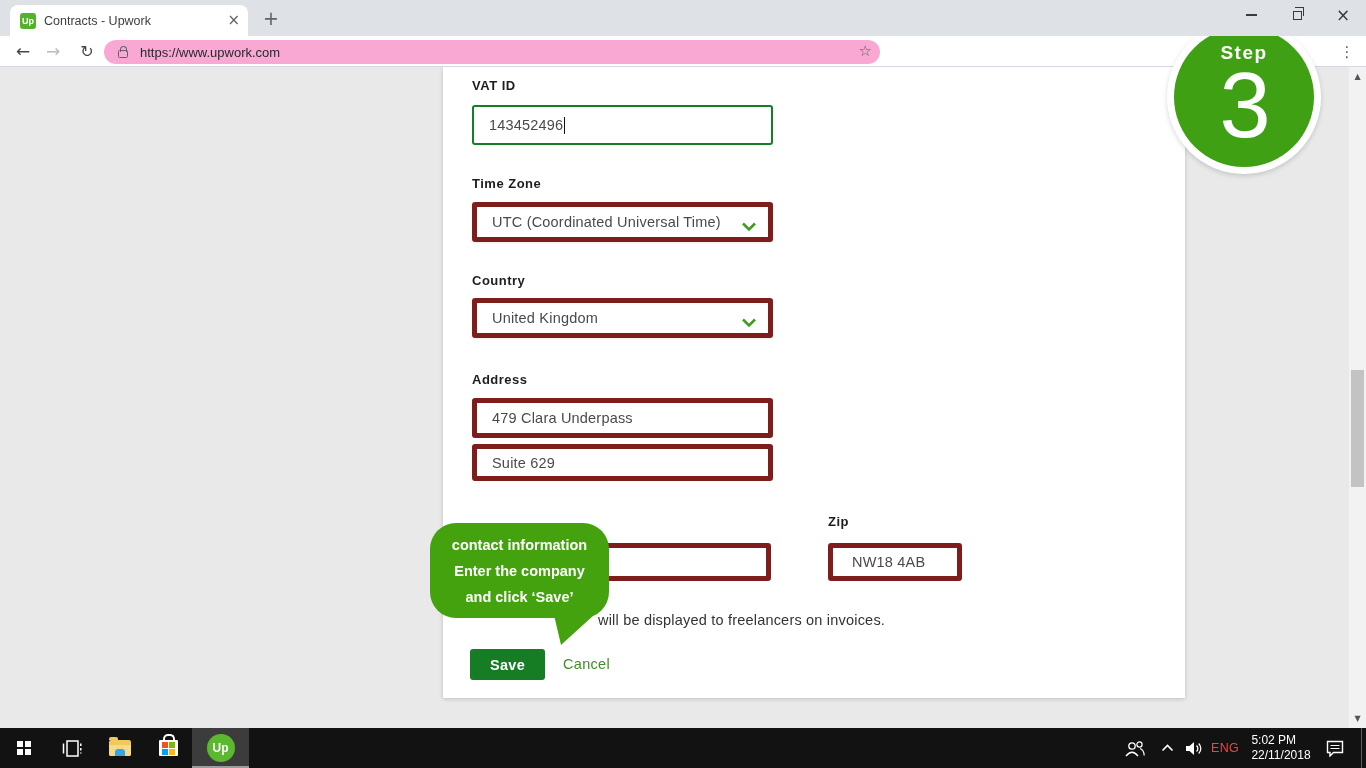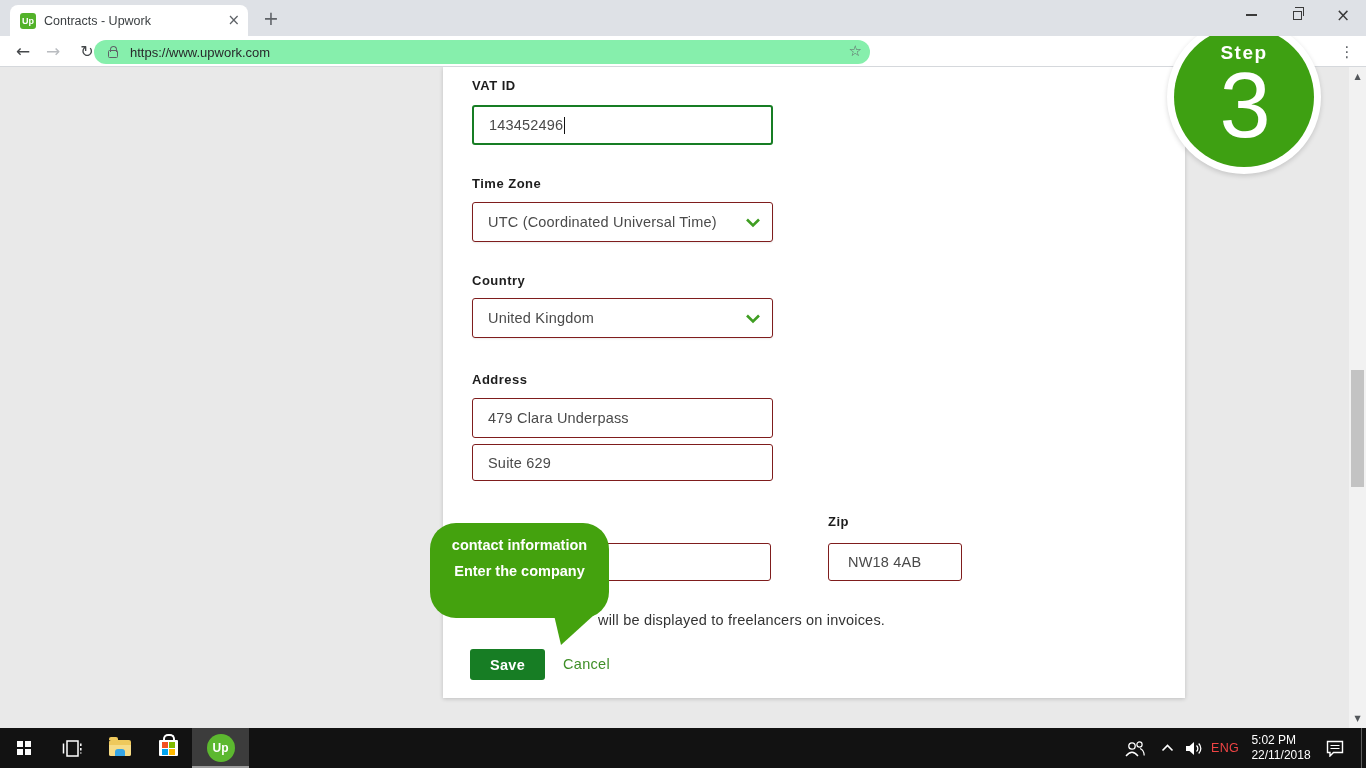--- a/index.html
+++ b/index.html
@@ -25,21 +25,21 @@
   .min-glyph { width:11px; height:1.5px; background:#3a3a3a; display:block; }
   .restore-glyph { width:9px; height:9px; border:1.3px solid #3a3a3a; position:relative; display:block; }
   .restore-glyph:before { content:""; position:absolute; left:1.6px; top:-4.4px; width:8px; height:8px;
              border-top:1.3px solid #3a3a3a; border-right:1.3px solid #3a3a3a; }
   .close-glyph { font-size:17px; line-height:1; }
 
   .toolbar { position:absolute; top:36px; left:0; width:1366px; height:31px; background:#fff;
              border-bottom:1px solid #d5d8dc; z-index:10; }
   .nav-btn { position:absolute; top:1px; width:30px; height:28px; display:flex; align-items:center;
              justify-content:center; font-size:17px; color:#45484b; }
-  .omnibox { position:absolute; left:94px; top:4px; width:776px; height:24px; background:#86efac;
+  .omnibox { position:absolute; left:104px; top:4px; width:776px; height:24px; background:#f9a8d4;
              border-radius:12px; display:flex; align-items:center; }
   .lock-icon { margin-left:14px; width:10px; height:8px; border:1.4px solid #5f6368; border-radius:1.5px;
                position:relative; margin-top:4px; flex:none; }
   .lock-icon:before { content:""; position:absolute; left:1.2px; top:-5.4px; width:5px; height:5px;
                border:1.4px solid #5f6368; border-bottom:none; border-radius:4px 4px 0 0; }
   .url-text { margin-left:12px; font-size:13px; color:#28292b; }
   .star-btn { position:absolute; right:8px; top:2px; font-size:15px; color:#5f6368; }
   .menu-dots { position:absolute; left:1336px; top:3px; width:22px; height:26px; text-align:center;
                line-height:26px; font-size:15px; color:#5f6368; }
 
@@ -48,21 +48,21 @@
                background:#fff; z-index:40; box-shadow:0 2px 5px rgba(0,0,0,.15); }
   .step-badge { position:absolute; left:7px; top:7px; width:140px; height:140px; border-radius:50%;
                background:#3ea012; color:#fff; text-align:center; }
   .step-label { margin-top:15px; font-size:19px; font-weight:bold; letter-spacing:1.5px; }
   .step-number { font-size:92px; line-height:82px; font-weight:400; letter-spacing:-2px; }
 
   
   .card { position:absolute; left:443px; top:67px; width:742px; height:631px; background:#fff;
           box-shadow:0 1px 4px rgba(0,0,0,.18); z-index:1; }
   .form-label { position:absolute; font-size:13px; font-weight:bold; color:#1d1d1d; letter-spacing:.5px; z-index:2; }
-  .field { position:absolute; background:#fff; border:1px solid #7f1d1d; border-radius:3px;
+  .field { position:absolute; background:#fff; border:5px solid #7f1d1d; border-radius:3px;
            font-size:14.5px; color:#4a4a4a; display:flex; align-items:center; padding-left:15px;
            letter-spacing:.2px; z-index:2; }
   .field.shadowed { box-shadow:0 1px 2px rgba(0,0,0,.08); }
   .vat-field { border:2px solid #177d24; }
   .caret { display:inline-block; width:1px; height:17px; background:#111; margin-left:1px; }
   .chev { position:absolute; right:11px; top:15px; }
 
   .invoice-note { position:absolute; left:598px; top:612px; font-size:14.5px; color:#333;
                   letter-spacing:.2px; z-index:2; }
   .save-btn { position:absolute; left:470px; top:649px; width:75px; height:31px; background:#177d24;
@@ -194,20 +194,21 @@
 </div>
 
 <div class="invoice-note">will be displayed to freelancers on invoices.</div>
 
 <div class="save-btn">Save</div>
 <div class="cancel-link">Cancel</div>
 
 <div class="tooltip">
   <div>contact information</div>
   <div>Enter the company</div>
+  <div>and click ‘Save’</div>
 </div>
 <svg class="tooltip-tail" width="46" height="31">
   <polygon points="4,0 44,0 11,30" fill="#44a20e"></polygon>
 </svg>
 
 <div class="scrollbar">
   <div class="sb-arrow sb-up ico">▲</div>
   <div class="sb-thumb"></div>
   <div class="sb-arrow sb-down ico">▼</div>
 </div>

